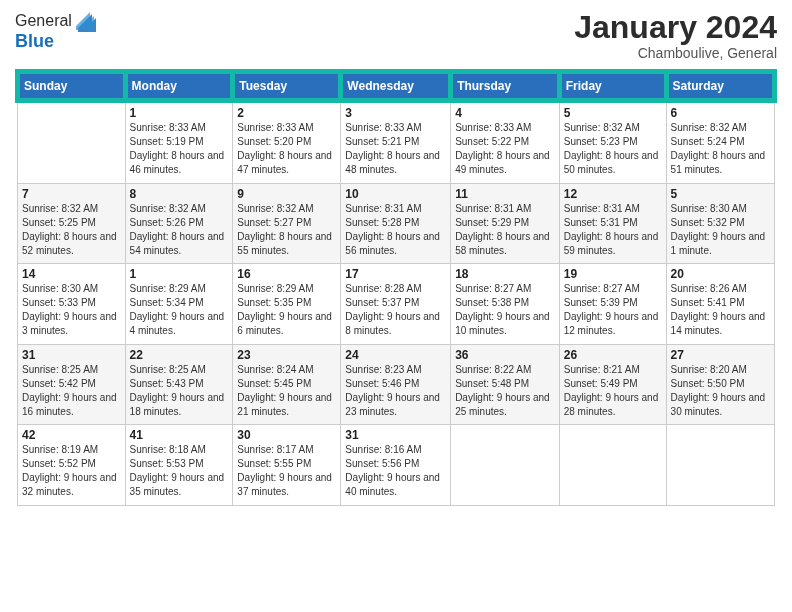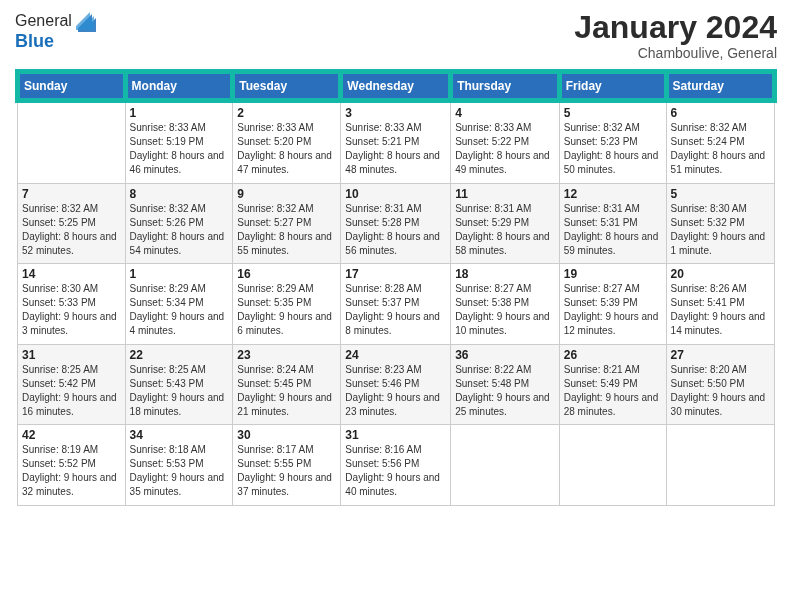--- a/index.html
+++ b/index.html
@@ -293,21 +293,21 @@
           </td>
         </tr>
         <tr>
           <td>
             <span class="day-number">42</span>
         <div class="day-info">
           Sunrise: 8:19 AM<br>Sunset: 5:52 PM<br>Daylight: 9 hours and 32 minutes.
         </div>
           </td>
           <td>
-            <span class="day-number">34</span>
+            <span class="day-number">41</span>
         <div class="day-info">
           Sunrise: 8:18 AM<br>Sunset: 5:53 PM<br>Daylight: 9 hours and 35 minutes.
         </div>
           </td>
           <td>
             <span class="day-number">30</span>
         <div class="day-info">
           Sunrise: 8:17 AM<br>Sunset: 5:55 PM<br>Daylight: 9 hours and 37 minutes.
         </div>
           </td>

